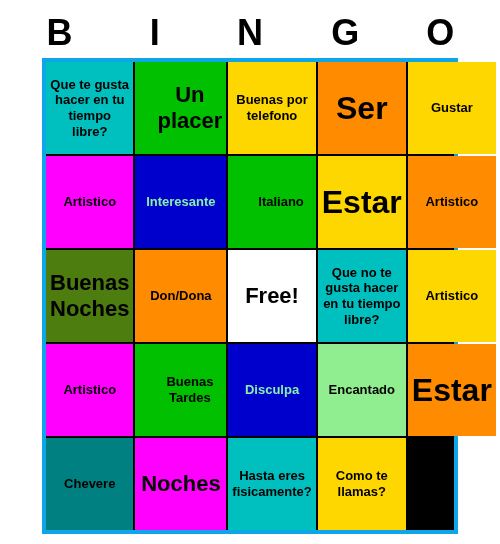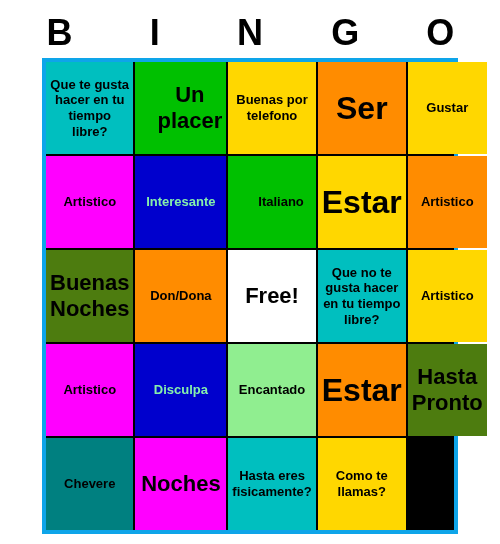--- a/index.html
+++ b/index.html
@@ -86,21 +86,21 @@
     <div class="cell bg-blue">Interesante</div>
     <div class="cell bg-green">Italiano</div>
     <div class="cell bg-yellow xlarge-text">Estar</div>
     <div class="cell bg-orange">Artistico</div>
     <div class="cell bg-red large-text">Buenas Noches</div>
     <div class="cell bg-orange">Don/Dona</div>
     <div class="cell bg-white large-text">Free!</div>
     <div class="cell bg-cyan">Que no te gusta hacer en tu tiempo libre?</div>
     <div class="cell bg-yellow">Artistico</div>
     <div class="cell bg-magenta">Artistico</div>
+    <div class="cell bg-green">Buenas Tardes</div>
     <div class="cell bg-blue">Disculpa</div>
     <div class="cell bg-lime">Encantado</div>
     <div class="cell bg-orange xlarge-text">Estar</div>
-    <div class="cell bg-red large-text">Hasta Pronto</div>
     <div class="cell bg-teal">Chevere</div>
     <div class="cell bg-magenta large-text">Noches</div>
     <div class="cell bg-cyan">Hasta eres fisicamente?</div>
     <div class="cell bg-yellow">Como te llamas?</div>
   </div>
 
 </body></html>

